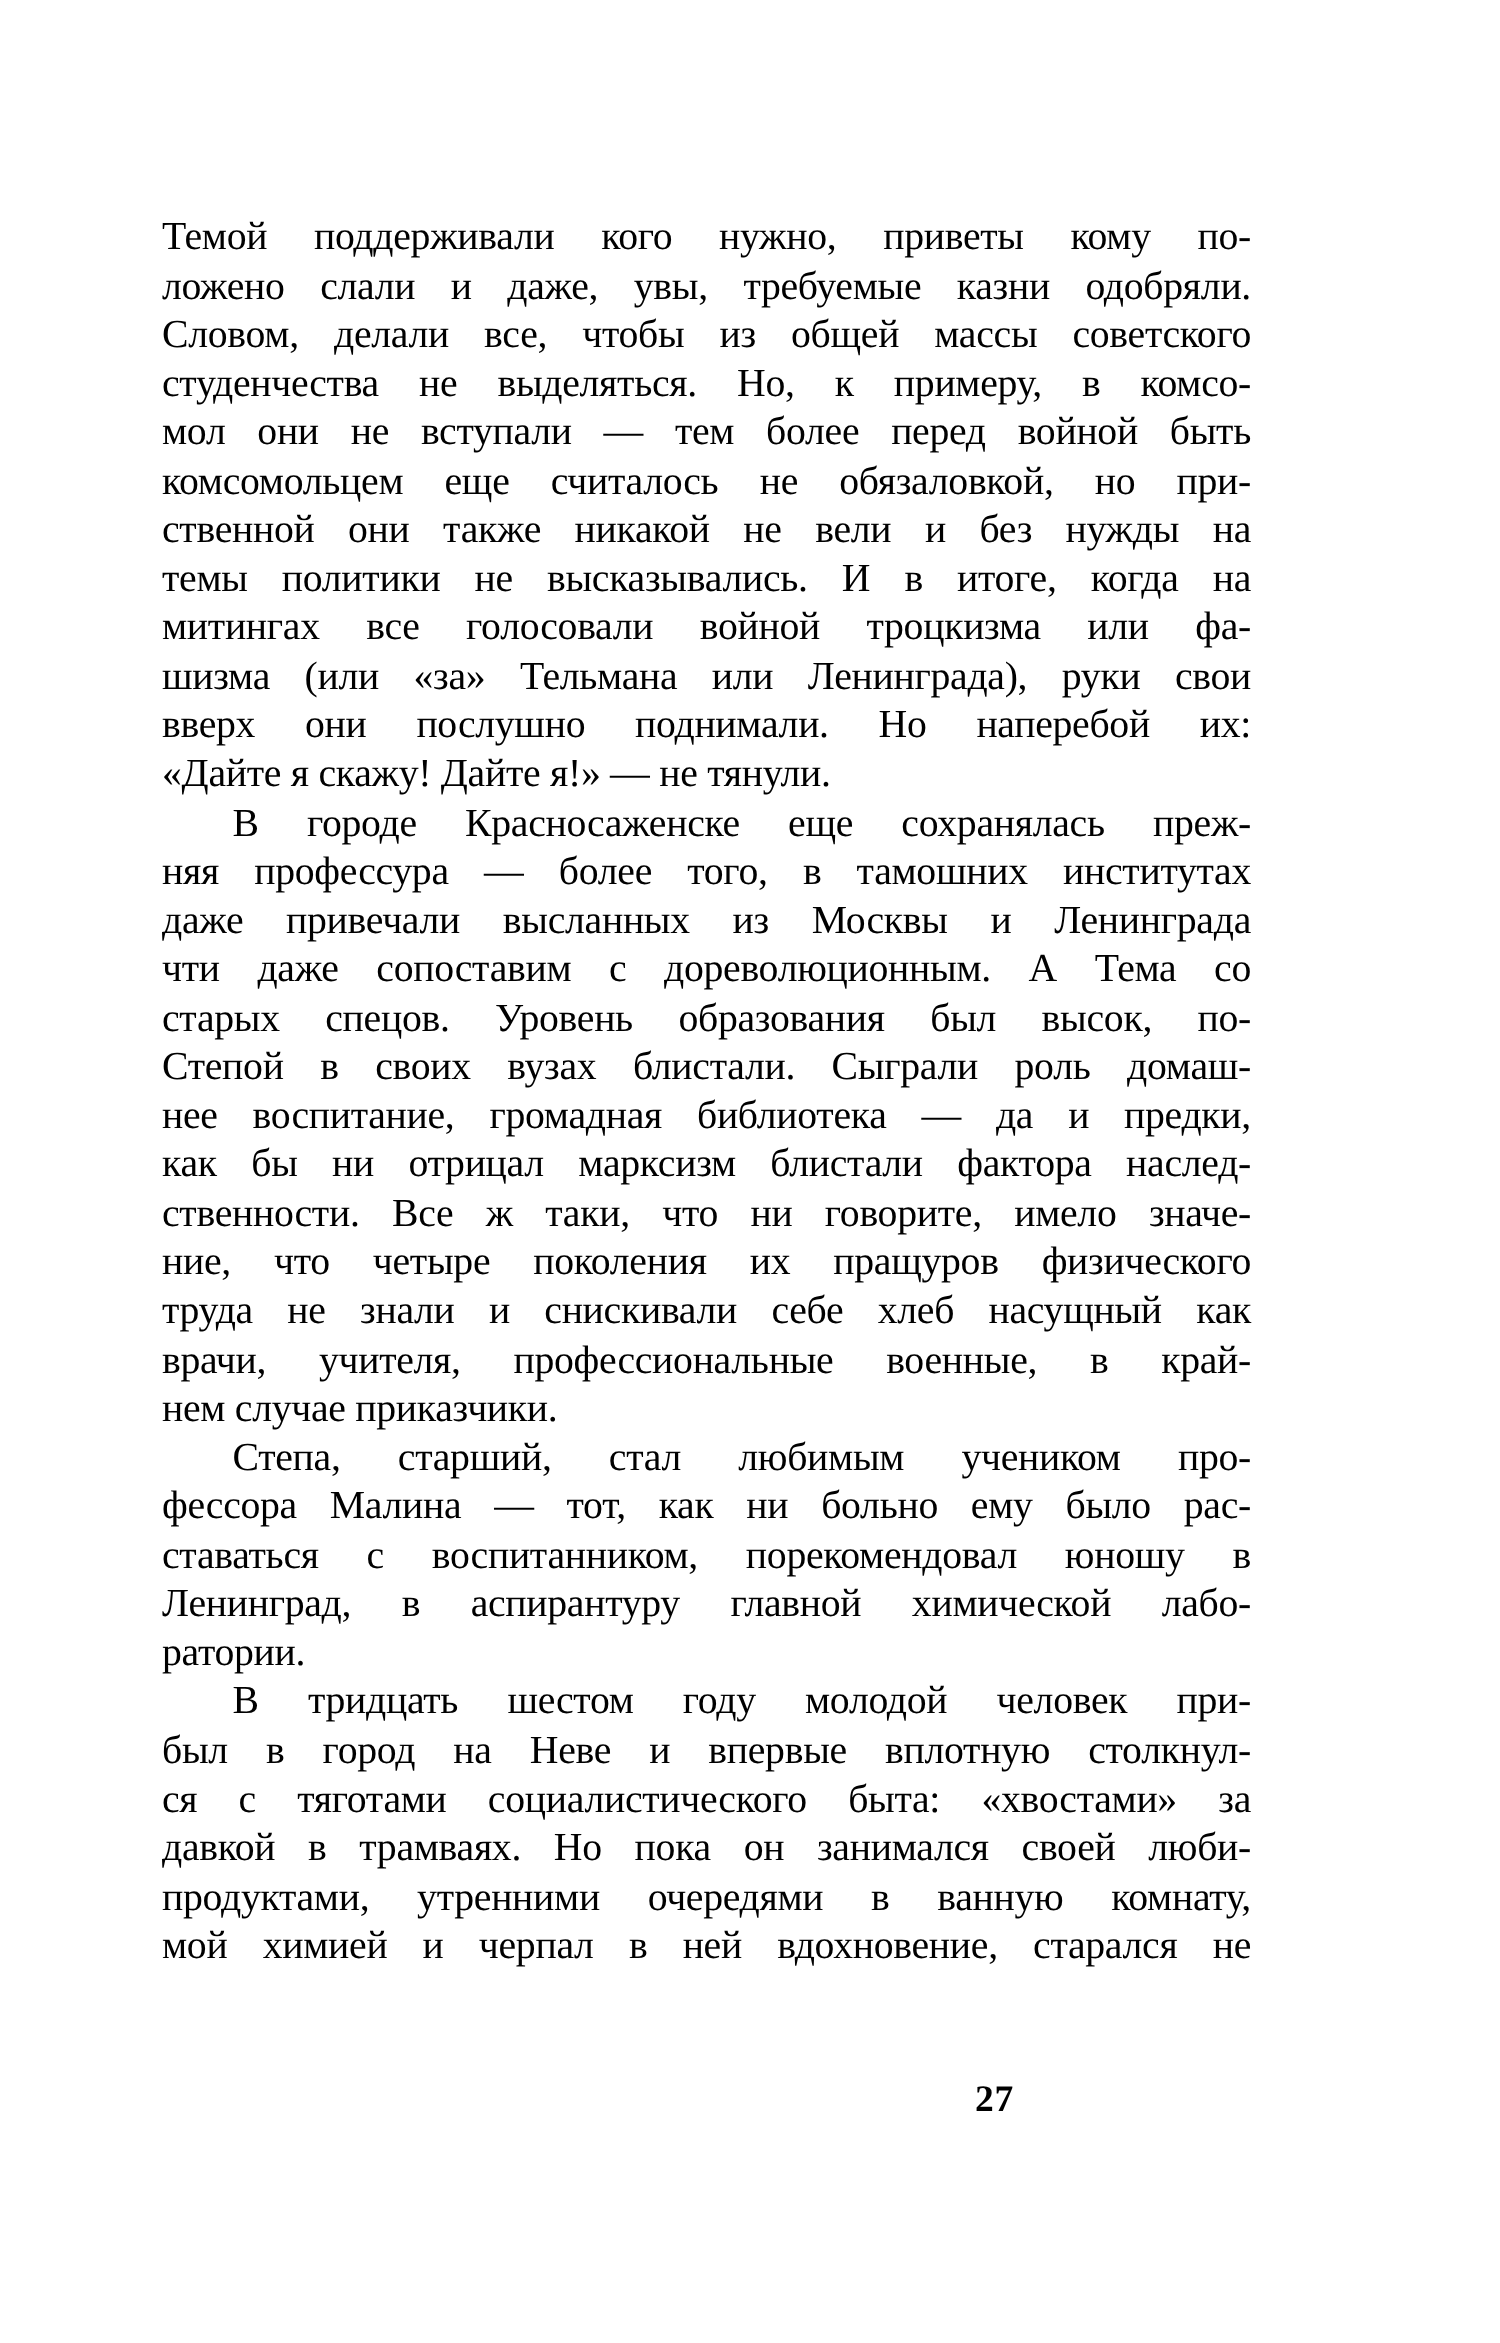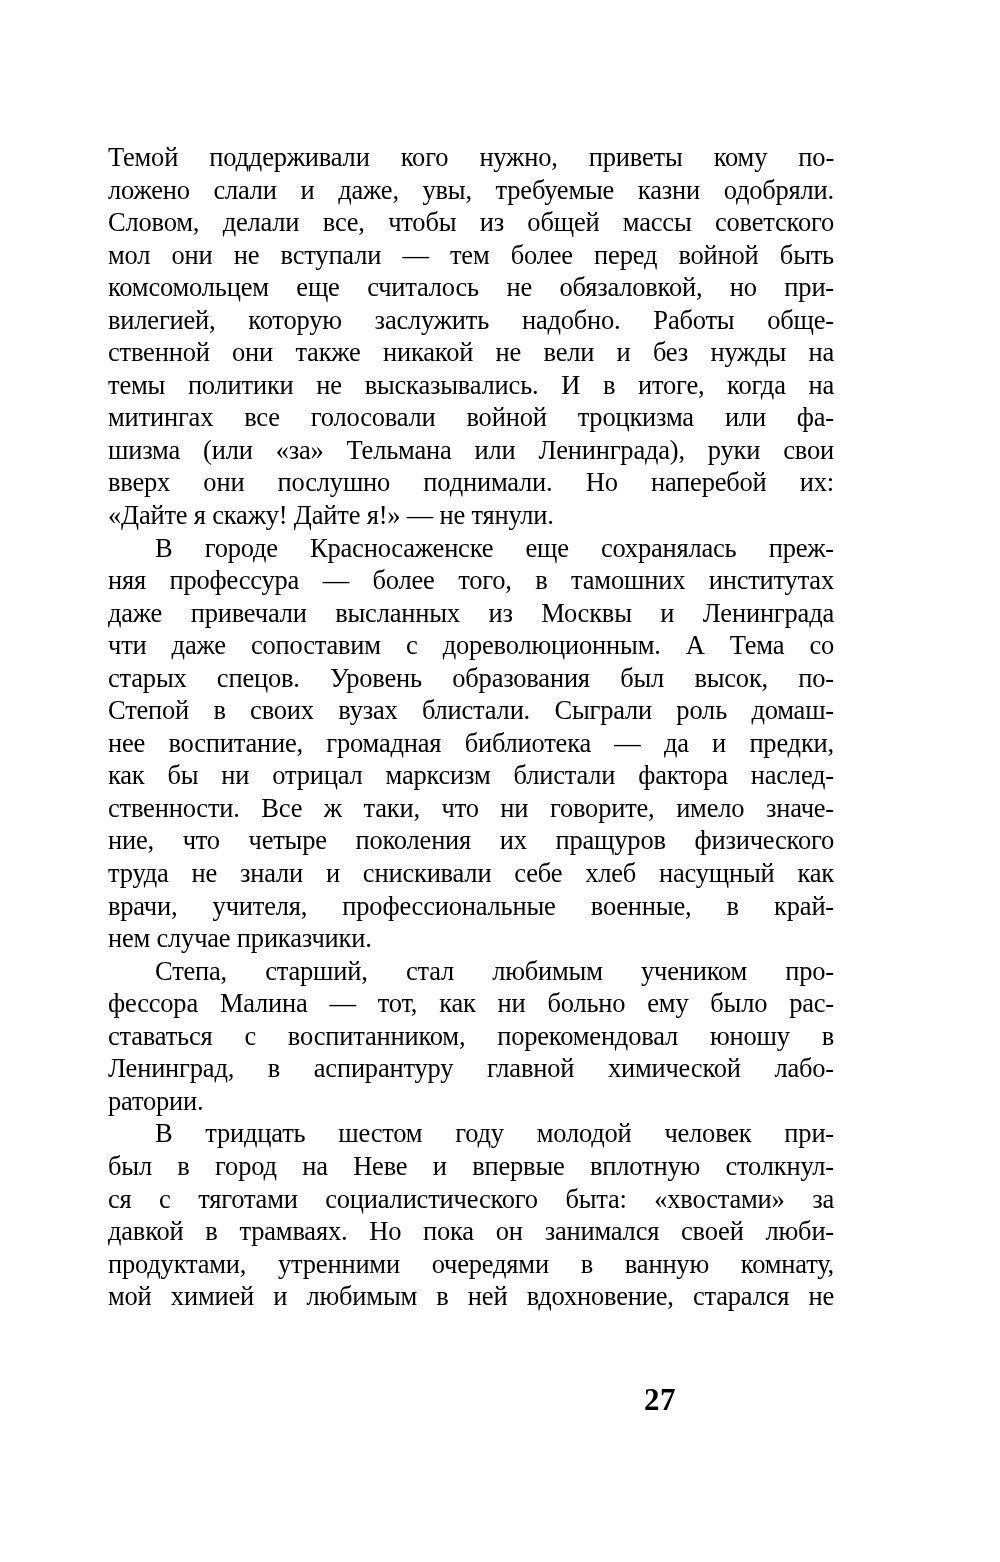--- a/index.html
+++ b/index.html
@@ -42,38 +42,38 @@
   }
   .line.indent {
     text-indent: 47px;
   }
   .page-number {
     position: absolute;
     top: 1383px;
     right: 168px;
     font-family: "Liberation Serif", "DejaVu Serif", serif;
     font-weight: bold;
-    font-size: 31px;
+    font-size: 25px;
     line-height: 34px;
     color: #000000;
     letter-spacing: 0.5px;
   }
 </style>
 </head>
 <body>
 
 <div class="page">
   <div class="text-block" id="text-block">
       <div class="paragraph">
         <div class="line">Темой поддерживали кого нужно, приветы кому по-</div>
         <div class="line">ложено слали и даже, увы, требуемые казни одобряли.</div>
         <div class="line">Словом, делали все, чтобы из общей массы советского</div>
+        <div class="line">студенчества не выделяться. Но, к примеру, в комсо-</div>
         <div class="line">мол они не вступали — тем более перед войной быть</div>
         <div class="line">комсомольцем еще считалось не обязаловкой, но при-</div>
-        <div class="line">вилегией, которую заслужить надобно. Работы обще-</div>
         <div class="line">ственной они также никакой не вели и без нужды на</div>
         <div class="line">темы политики не высказывались. И в итоге, когда на</div>
         <div class="line">митингах все голосовали войной троцкизма или фа-</div>
         <div class="line">шизма (или «за» Тельмана или Ленинграда), руки свои</div>
         <div class="line">вверх они послушно поднимали. Но наперебой их:</div>
         <div class="line last">«Дайте я скажу! Дайте я!» — не тянули.</div>
       </div>
       <div class="paragraph">
         <div class="line indent">В городе Красносаженске еще сохранялась преж-</div>
         <div class="line">няя профессура — более того, в тамошних институтах</div>
@@ -95,17 +95,17 @@
         <div class="line">ставаться с воспитанником, порекомендовал юношу в</div>
         <div class="line">Ленинград, в аспирантуру главной химической лабо-</div>
         <div class="line last">ратории.</div>
       </div>
       <div class="paragraph">
         <div class="line indent">В тридцать шестом году молодой человек при-</div>
         <div class="line">был в город на Неве и впервые вплотную столкнул-</div>
         <div class="line">ся с тяготами социалистического быта: «хвостами» за</div>
         <div class="line">давкой в трамваях. Но пока он занимался своей люби-</div>
         <div class="line">продуктами, утренними очередями в ванную комнату,</div>
-        <div class="line">мой химией и любимым в ней вдохновение, старался не</div>
+        <div class="line">мой химией и черпал в ней вдохновение, старался не</div>
       </div>
     </div>
   <div class="page-number">27</div>
 </div>
 
 </body></html>

